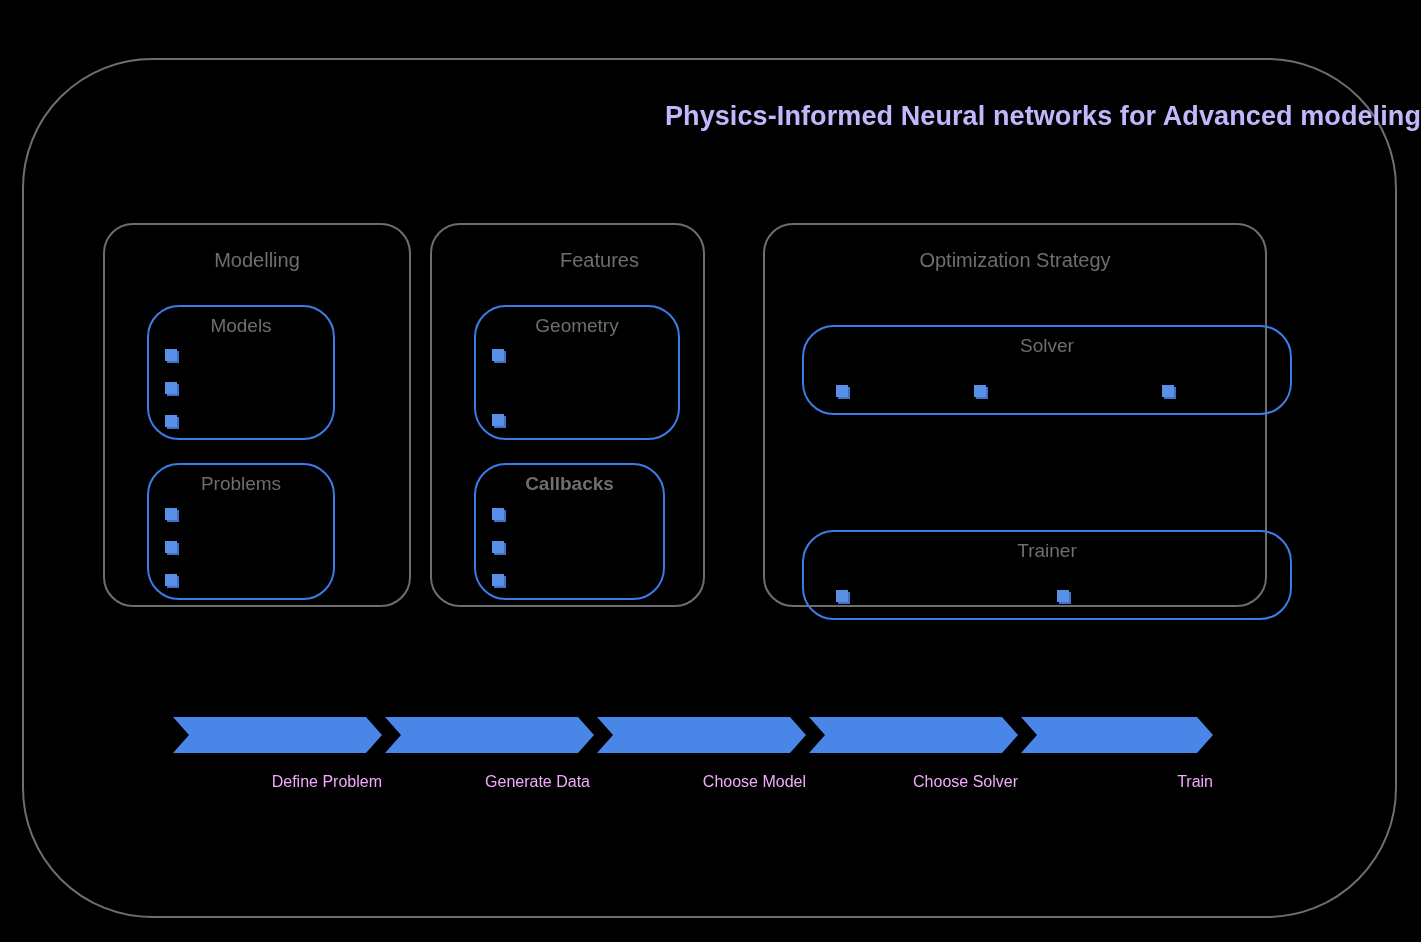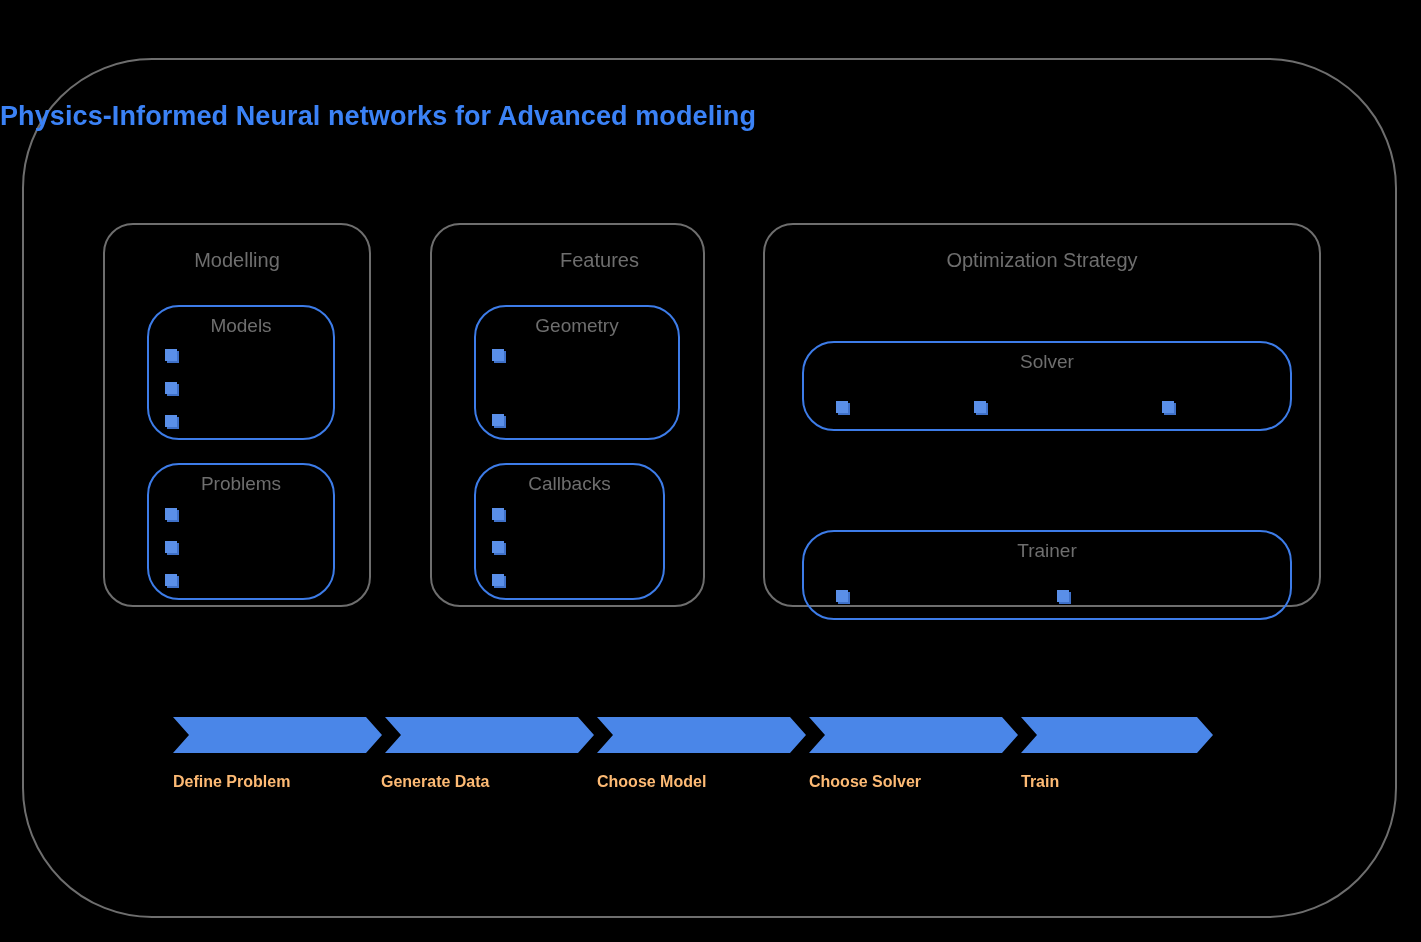--- a/index.html
+++ b/index.html
@@ -34,24 +34,24 @@
     border-radius: 130px;
     box-sizing: border-box;
   }
 
   
   .diagram-title {
     position: absolute;
     left: 0;
     top: 101px;
     width: 1421px;
-    text-align: left;
+    text-align: right;
     font-size: 27px;
     font-weight: bold;
-    color: #3b82f6;
+    color: #c4b5fd;
     letter-spacing: 0.1px;
     white-space: nowrap;
   }
 
   
   .group-box {
     position: absolute;
     border: 2px solid #6e6e6e;
     border-radius: 30px;
     box-sizing: border-box;
@@ -109,37 +109,37 @@
     -webkit-clip-path: polygon(0 0, calc(100% - 16px) 0, 100% 50%, calc(100% - 16px) 100%, 0 100%, 16px 50%);
     clip-path: polygon(0 0, calc(100% - 16px) 0, 100% 50%, calc(100% - 16px) 100%, 0 100%, 16px 50%);
   }
   .chevron.first {
     -webkit-clip-path: polygon(0 0, calc(100% - 16px) 0, 100% 50%, calc(100% - 16px) 100%, 0 100%, 16px 50%);
     clip-path: polygon(0 0, calc(100% - 16px) 0, 100% 50%, calc(100% - 16px) 100%, 0 100%, 16px 50%);
   }
   .flow-label {
     position: absolute;
     top: 773px;
-    text-align: left;
+    text-align: right;
     font-size: 16px;
-    font-weight: bold;
-    color: #fdba74;
+    font-weight: normal;
+    color: #f0abfc;
     white-space: nowrap;
   }
 </style>
 </head>
 <body>
 
 <div id="canvas">
 
   <div class="outer-frame"></div>
 
   <div class="diagram-title">Physics-Informed Neural networks for Advanced modeling</div>
 
-  <div class="group-box" style="left:103px; top:223px; width:268px; height:384px;">
+  <div class="group-box" style="left:103px; top:223px; width:308px; height:384px;">
     <div class="group-title" style="top:24px;">Modelling</div>
 
     <div class="sub-box" style="left:42px; top:80px; width:188px; height:135px;">
       <div class="sub-title">Models</div>
       <div class="bullet" style="left:16px; top:42px;"></div>
       <div class="bullet" style="left:16px; top:75px;"></div>
       <div class="bullet" style="left:16px; top:108px;"></div>
     </div>
 
     <div class="sub-box" style="left:42px; top:238px; width:188px; height:137px;">
@@ -152,32 +152,32 @@
 
   <div class="group-box" style="left:430px; top:223px; width:275px; height:384px;">
     <div class="group-title" style="top:24px;padding-left:32px;">Features</div>
 
     <div class="sub-box" style="left:42px; top:80px; width:206px; height:135px;">
       <div class="sub-title">Geometry</div>
       <div class="bullet" style="left:16px; top:42px;"></div>
       <div class="bullet" style="left:16px; top:107px;"></div>
     </div>
 
-    <div class="sub-box" style="left:42px; top:238px; width:191px; height:137px;">
+    <div class="sub-box" style="left:42px; top:238px; width:191px; height:137px;font-weight:bold;">
       <div class="sub-title">Callbacks</div>
       <div class="bullet" style="left:16px; top:43px;"></div>
       <div class="bullet" style="left:16px; top:76px;"></div>
       <div class="bullet" style="left:16px; top:109px;"></div>
     </div>
   </div>
 
-  <div class="group-box" style="left:763px; top:223px; width:558px; height:384px;">
+  <div class="group-box" style="left:763px; top:223px; width:504px; height:384px;">
     <div class="group-title" style="top:24px;">Optimization Strategy</div>
 
-    <div class="sub-box" style="left:37px; top:100px; width:490px; height:90px;margin-top:16px;">
+    <div class="sub-box" style="left:37px; top:100px; width:490px; height:90px;">
       <div class="sub-title">Solver</div>
       <div class="bullet" style="left:32px; top:58px;"></div>
       <div class="bullet" style="left:170px; top:58px;"></div>
       <div class="bullet" style="left:358px; top:58px;"></div>
     </div>
 
     <div class="sub-box" style="left:37px; top:258px; width:490px; height:90px;margin-top:47px;">
       <div class="sub-title">Trainer</div>
       <div class="bullet" style="left:32px; top:58px;"></div>
       <div class="bullet" style="left:253px; top:58px;"></div>

